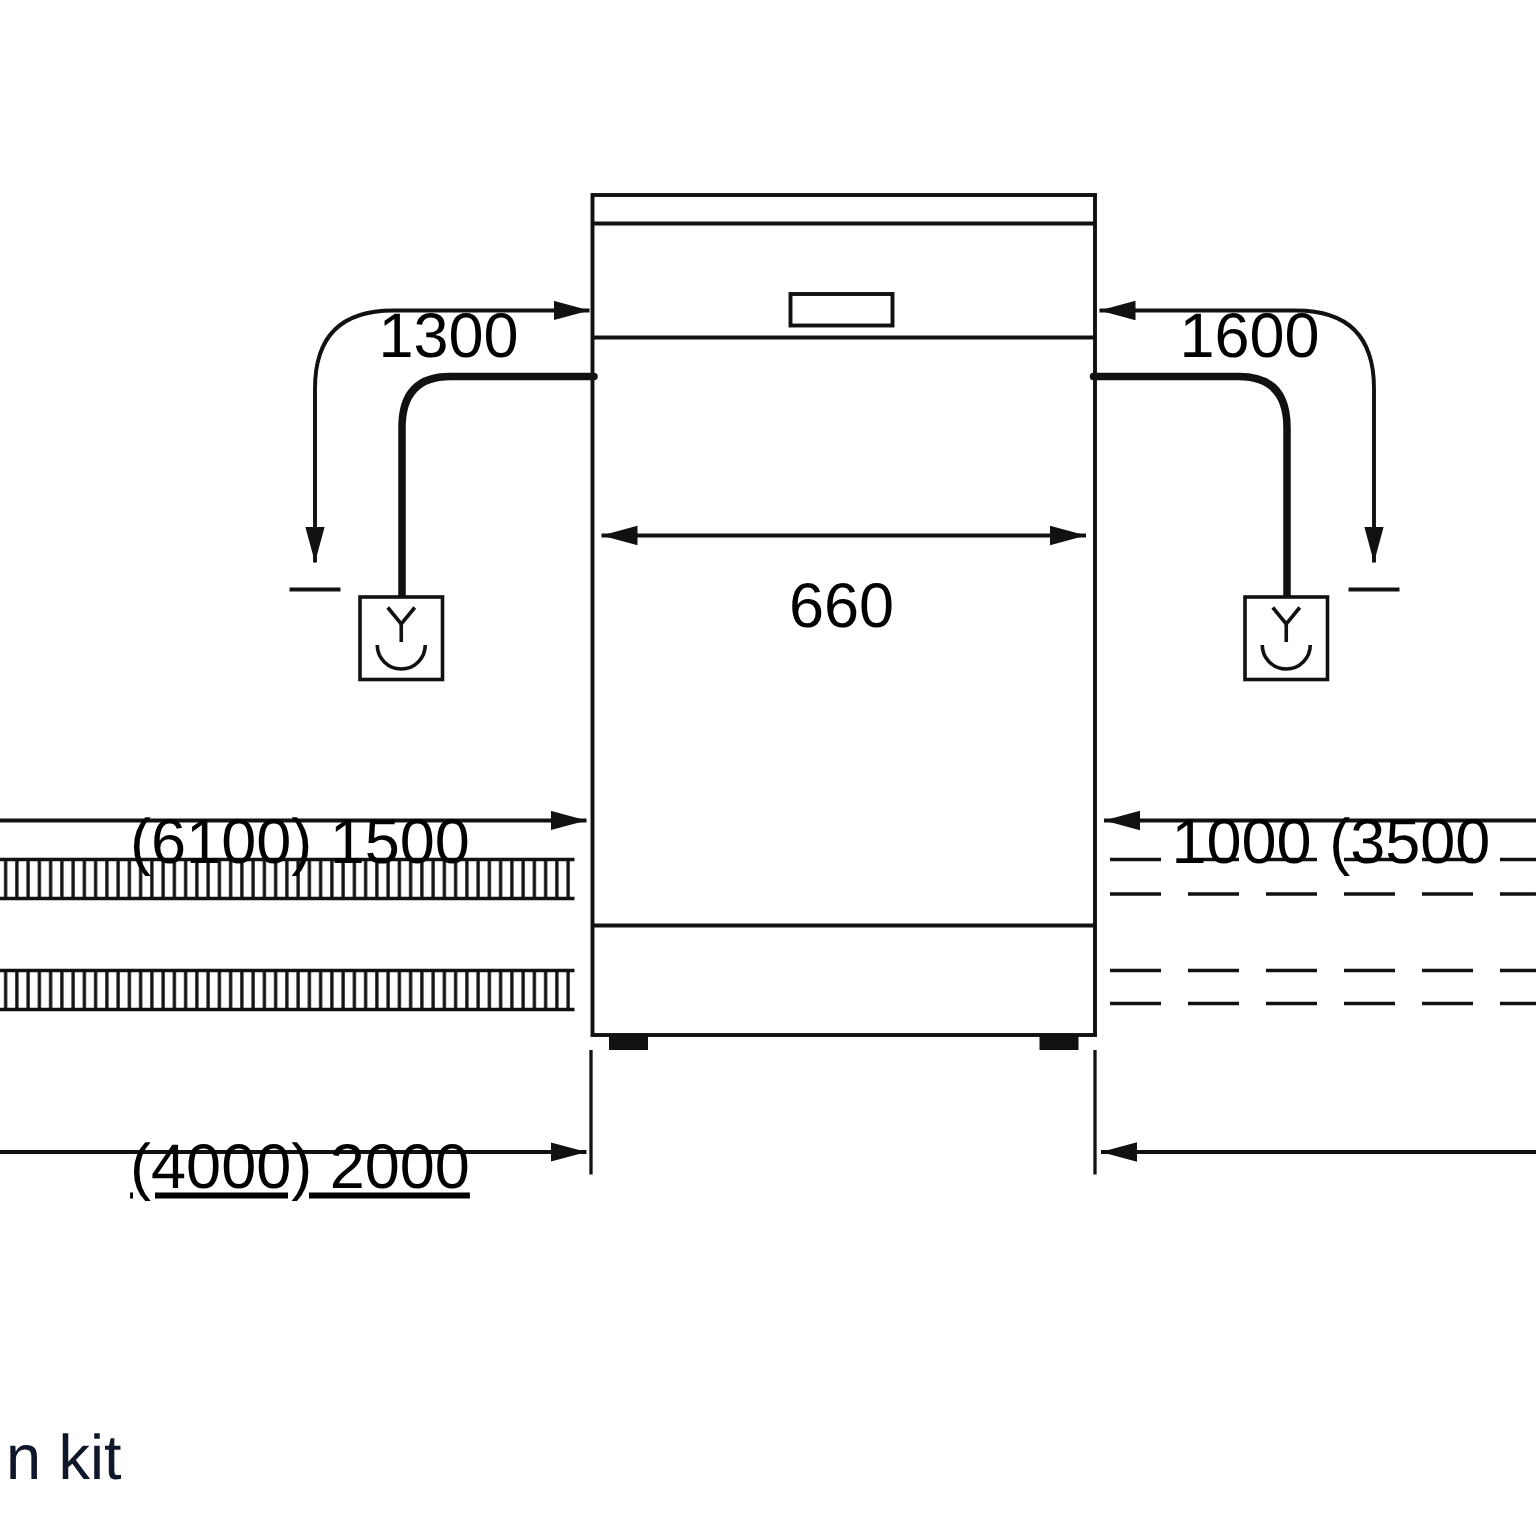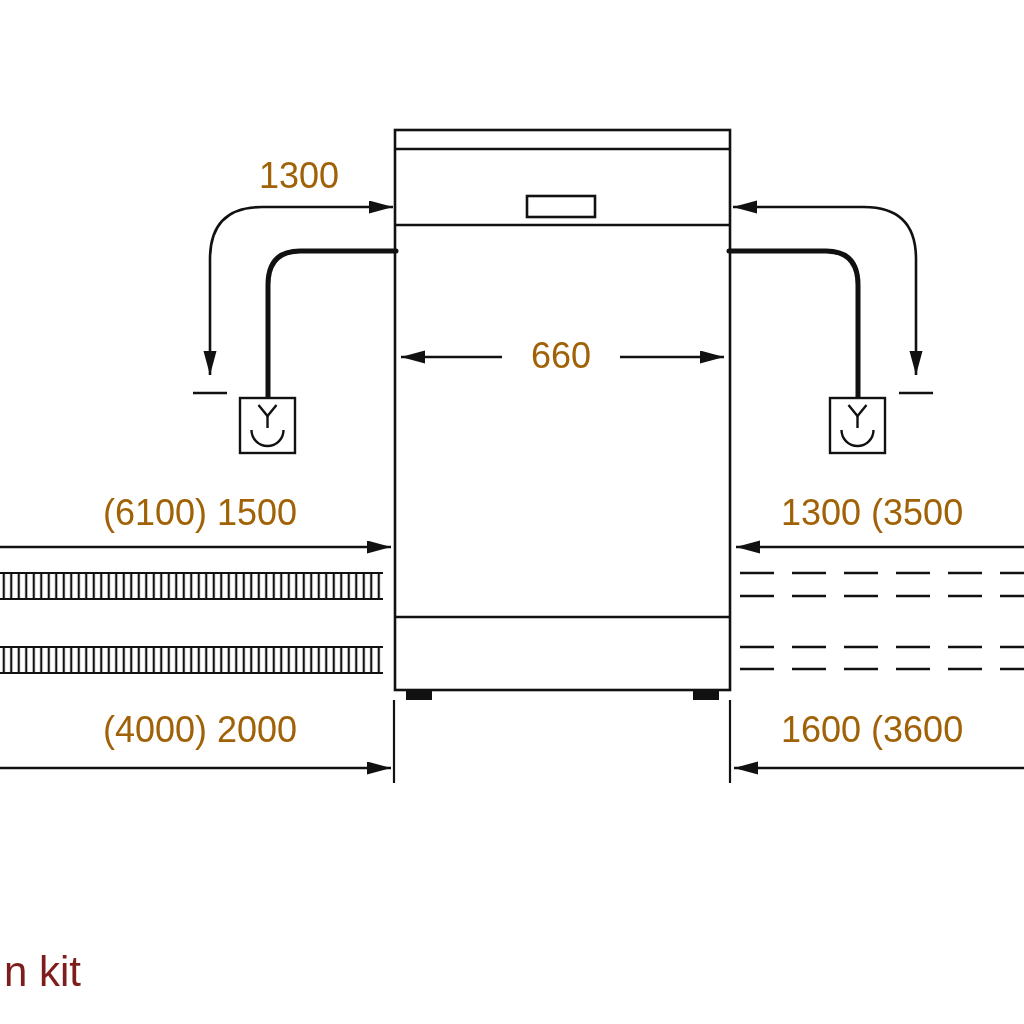--- a/index.html
+++ b/index.html
@@ -8,31 +8,32 @@
     width: 1024px;
     height: 1024px;
     background: #ffffff;
     overflow: hidden;
     font-family: "Liberation Sans", sans-serif;
     color: #111111;
   }
   .stage svg { position: absolute; left: 0; top: 0; }
   .dim {
     position: absolute;
-    font-size: 36px;
+    font-size: 42px;
     line-height: 46px;
-    color: #a16207;
+    color: #000000;
     white-space: nowrap;
+    margin-top: 48px;
   }
   .dim.center { text-align: center; }
   .dim.onLine { background: #ffffff; padding: 0 10px; }
   .caption {
     position: absolute;
     font-size: 42px;
-    color: #7f1d1d;
+    color: #0f172a;
     white-space: nowrap;
   }
 </style>
 </head>
 <body>
 
 <div class="stage">
 
   <svg width="1024" height="1024" viewBox="0 0 1024 1024">
     <defs>
@@ -113,26 +114,26 @@
     <g stroke="#111111">
       <line x1="394" y1="700" x2="394" y2="783" stroke-width="2.2"></line>
       <line x1="730" y1="700" x2="730" y2="783" stroke-width="2.2"></line>
       <line x1="-20" y1="768" x2="391" y2="768" stroke-width="2.6" marker-end="url(#arrE)"></line>
       <line x1="1044" y1="768" x2="734" y2="768" stroke-width="2.6" marker-end="url(#arrE)"></line>
     </g>
   </svg>
 
   <div class="dim center" style="left:228px; top:153px; width:142px;">1300</div>
 
+  <div class="dim center" style="left:762px; top:153px; width:142px;">1600</div>
 
   <div class="dim center onLine" style="left:502px; top:333px; width:98px;">660</div>
 
   <div class="dim center" style="left:52px; top:490px; width:296px;">(6100) 1500</div>
 
-  <div class="dim" style="left:781px; top:490px;">1300 (3500</div>
+  <div class="dim" style="left:781px; top:490px;">1000 (3500</div>
 
-  <div class="dim center" style="left:52px; top:707px; width:296px;">(4000) 2000</div>
+  <div class="dim center" style="left:52px; top:707px; width:296px;text-decoration:underline;">(4000) 2000</div>
 
-  <div class="dim" style="left:781px; top:707px;">1600 (3600</div>
 
   <div class="caption" style="left:4px; top:948px;">n kit</div>
 
 </div>
 
 </body></html>

